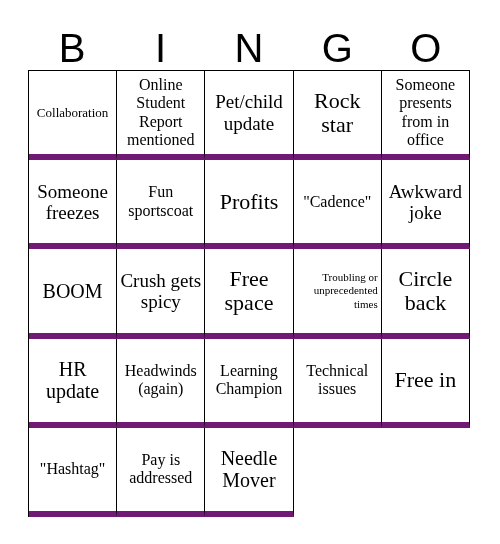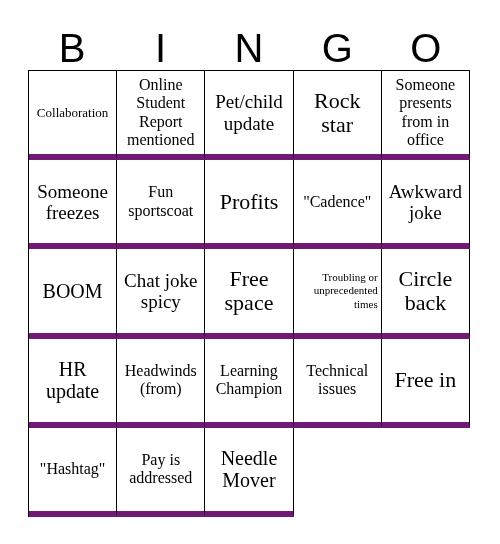--- a/index.html
+++ b/index.html
@@ -135,37 +135,37 @@
         <span class="cell-text fs-m">"Cadence"</span>
       </div>
     <div class="cell">
         <span class="cell-text fs-l">Awkward joke</span>
       </div>
 
     <div class="cell">
         <span class="cell-text fs-xl">BOOM</span>
       </div>
     <div class="cell">
-        <span class="cell-text fs-l">Chat joke spicy</span>
+        <span class="cell-text fs-l">Crush gets spicy</span>
       </div>
     <div class="cell">
         <span class="cell-text fs-xxl">Free space</span>
       </div>
     <div class="cell">
         <span class="cell-text fs-xs">Troubling or unprecedented times</span>
       </div>
     <div class="cell">
         <span class="cell-text fs-xxl">Circle back</span>
       </div>
 
     <div class="cell">
         <span class="cell-text fs-xl">HR update</span>
       </div>
     <div class="cell">
-        <span class="cell-text fs-m">Headwinds (from)</span>
+        <span class="cell-text fs-m">Headwinds (again)</span>
       </div>
     <div class="cell">
         <span class="cell-text fs-m">Learning Champion</span>
       </div>
     <div class="cell">
         <span class="cell-text fs-m">Technical issues</span>
       </div>
     <div class="cell">
         <span class="cell-text fs-xxl">Free in</span>
       </div>

